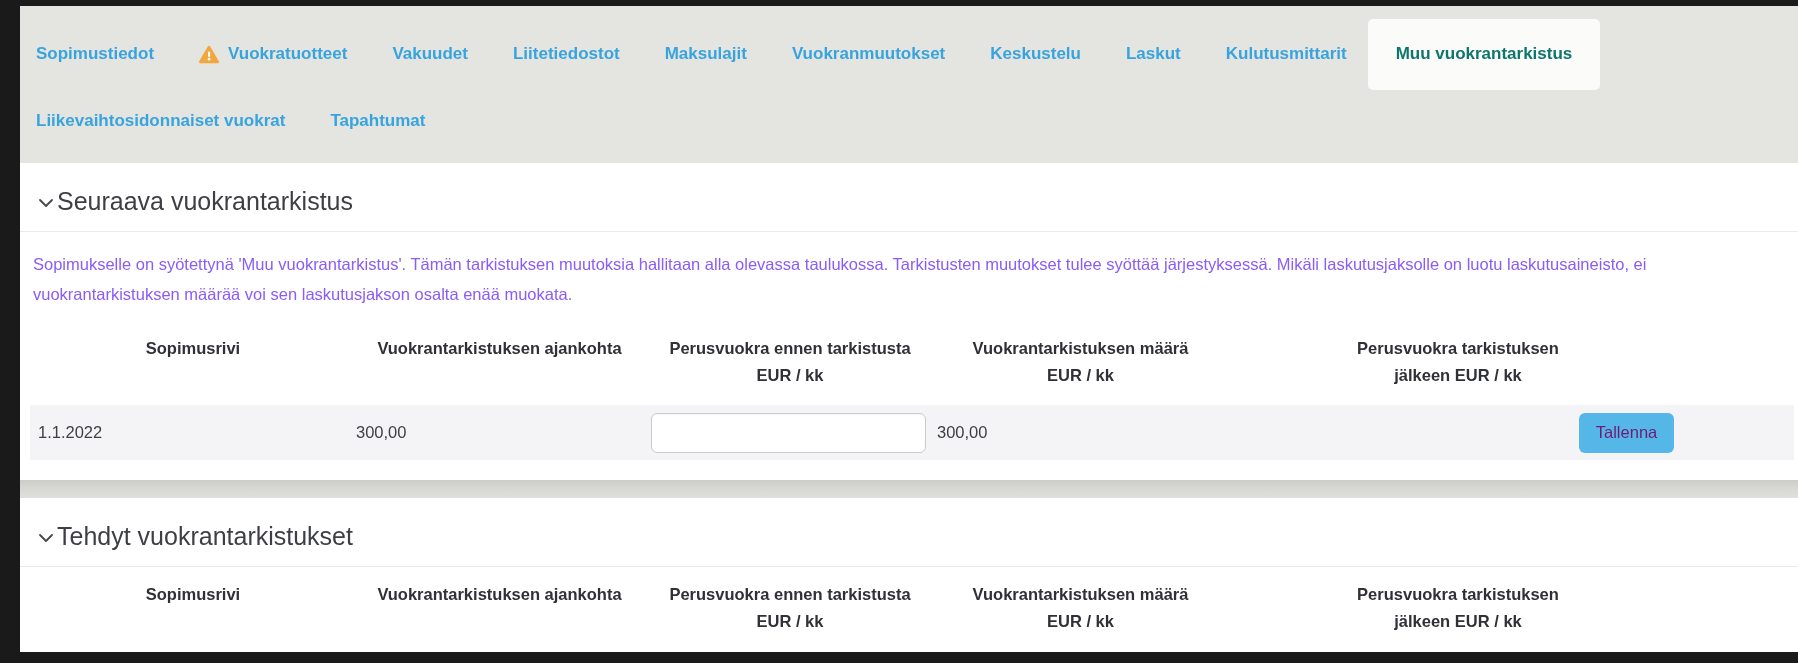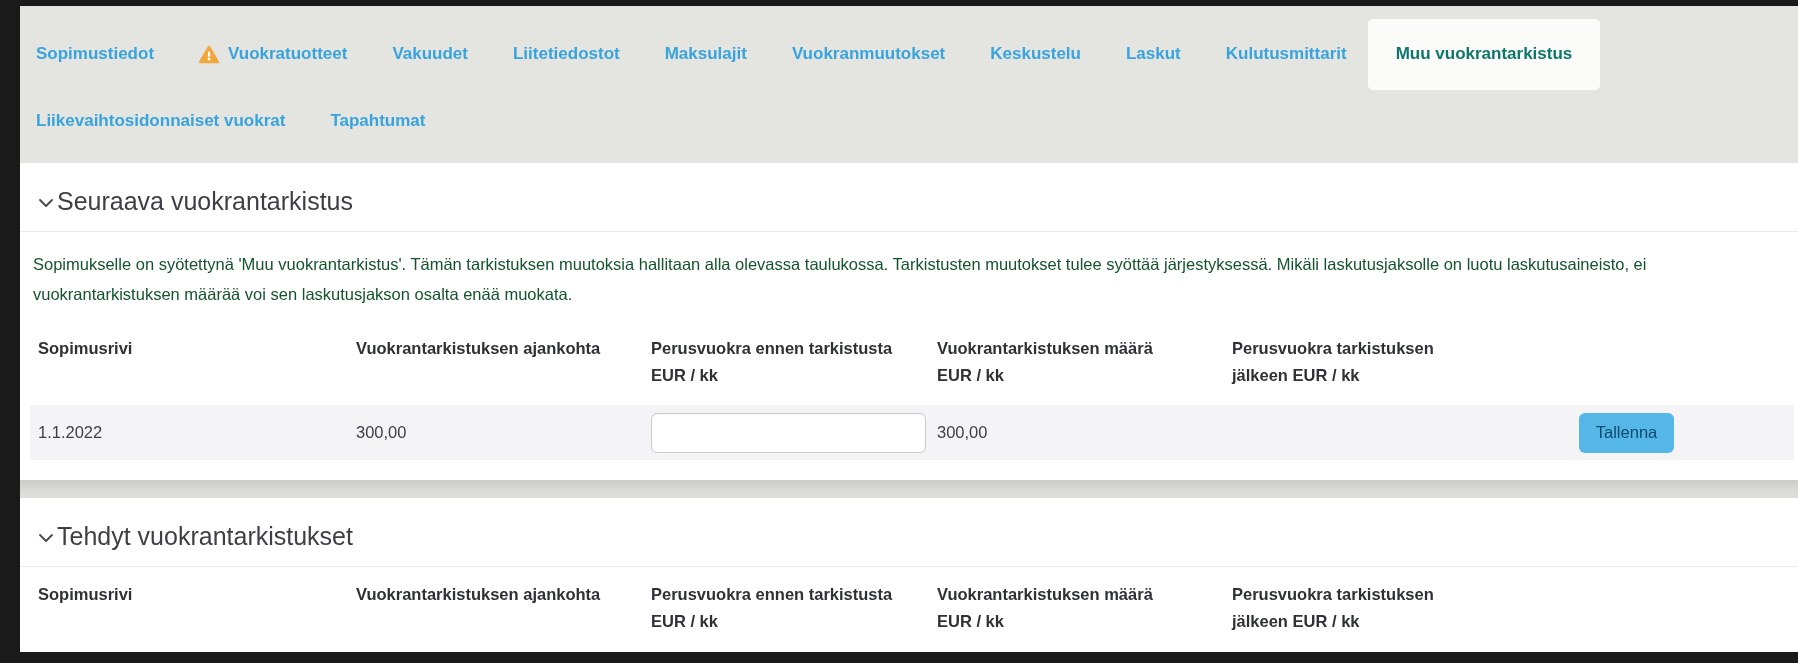--- a/index.html
+++ b/index.html
@@ -68,32 +68,32 @@
     border-bottom: 1px solid #ebebe9;
     font-size: 25px;
     color: #3e3f45;
   }
   .chevron { display: inline-flex; margin-top: 3px; }
 
   .description {
     padding: 17px 70px 12px 13px;
     font-size: 16.5px;
     line-height: 30px;
-    color: #14532d;
+    color: #8b5cf6;
     max-width: 1760px;
   }
 
   
   .grid {
     display: grid;
     grid-template-columns: 318px 295px 286px 295px 1fr 110px;
     margin: 0 10px;
     align-items: start;
   }
-  .grid.head { margin-top: 14px; font-weight: bold; font-size: 16.5px; color: #303136; }
+  .grid.head { margin-top: 14px; font-weight: bold; font-size: 16.5px; color: #303136; text-align: center; }
   .grid.head .cell { line-height: 27px; padding-left: 8px; }
   .grid.head .cell:first-child { padding-left: 8px; }
   .grid.row {
     margin-top: 16px;
     background: #f4f4f6;
     height: 55px;
     align-items: center;
     font-size: 16.5px;
     color: #3f4046;
   }
@@ -109,21 +109,21 @@
     padding: 0 10px;
     outline: none;
     box-shadow: inset 0 1px 2px rgba(0,0,0,0.04);
   }
   .btn-cell { display: flex; justify-content: flex-end; padding-right: 10px; }
   .save-btn {
     height: 40px;
     min-width: 95px;
     padding: 0 16px;
     background: #55b7e8;
-    color: #0c4a6e;
+    color: #701a75;
     border: none;
     border-radius: 6px;
     font-family: "Liberation Sans", sans-serif;
     font-size: 16.5px;
     cursor: pointer;
   }
 
   .section-divider {
     height: 18px;
     flex: 0 0 auto;

